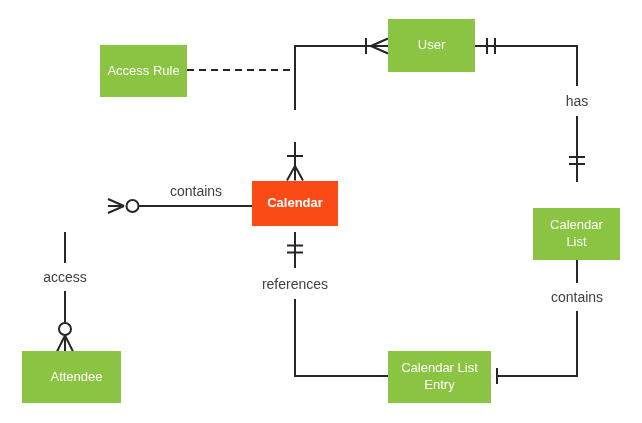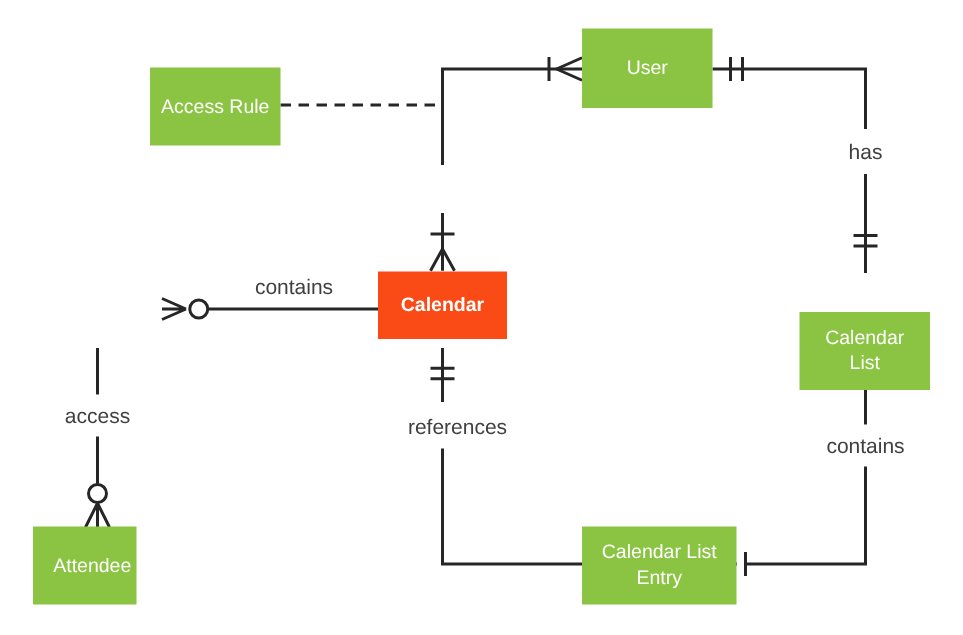--- a/index.html
+++ b/index.html
@@ -111,32 +111,32 @@
 
 
   <div class="entity orange" style="left:252px;top:181px;width:86px;height:45px;">
     <span>Calendar</span>
   </div>
 
   <div class="entity green" style="left:533px;top:182px;width:87px;height:52px;margin-top:26px;">
     <span>Calendar List</span>
   </div>
 
-  <div class="entity green" style="left:22px;top:351px;width:69px;height:52px;padding-left:16px;">
+  <div class="entity green" style="left:22px;top:351px;width:99px;height:52px;padding-left:16px;">
     <span>Attendee</span>
   </div>
 
   <div class="entity green" style="left:388px;top:351px;width:103px;height:52px;">
     <span>Calendar List Entry</span>
   </div>
 
   <div class="rel-label" style="left:196px;top:191px;">contains</div>
 
   <div class="rel-label" style="left:65px;top:277px;">access</div>
 
 
   <div class="rel-label" style="left:577px;top:101px;">has</div>
 
-  <div class="rel-label" style="left:305px;top:284px;">references</div>
+  <div class="rel-label" style="left:295px;top:284px;">references</div>
 
   <div class="rel-label" style="left:577px;top:297px;">contains</div>
 
 </div>
 
 </body></html>

